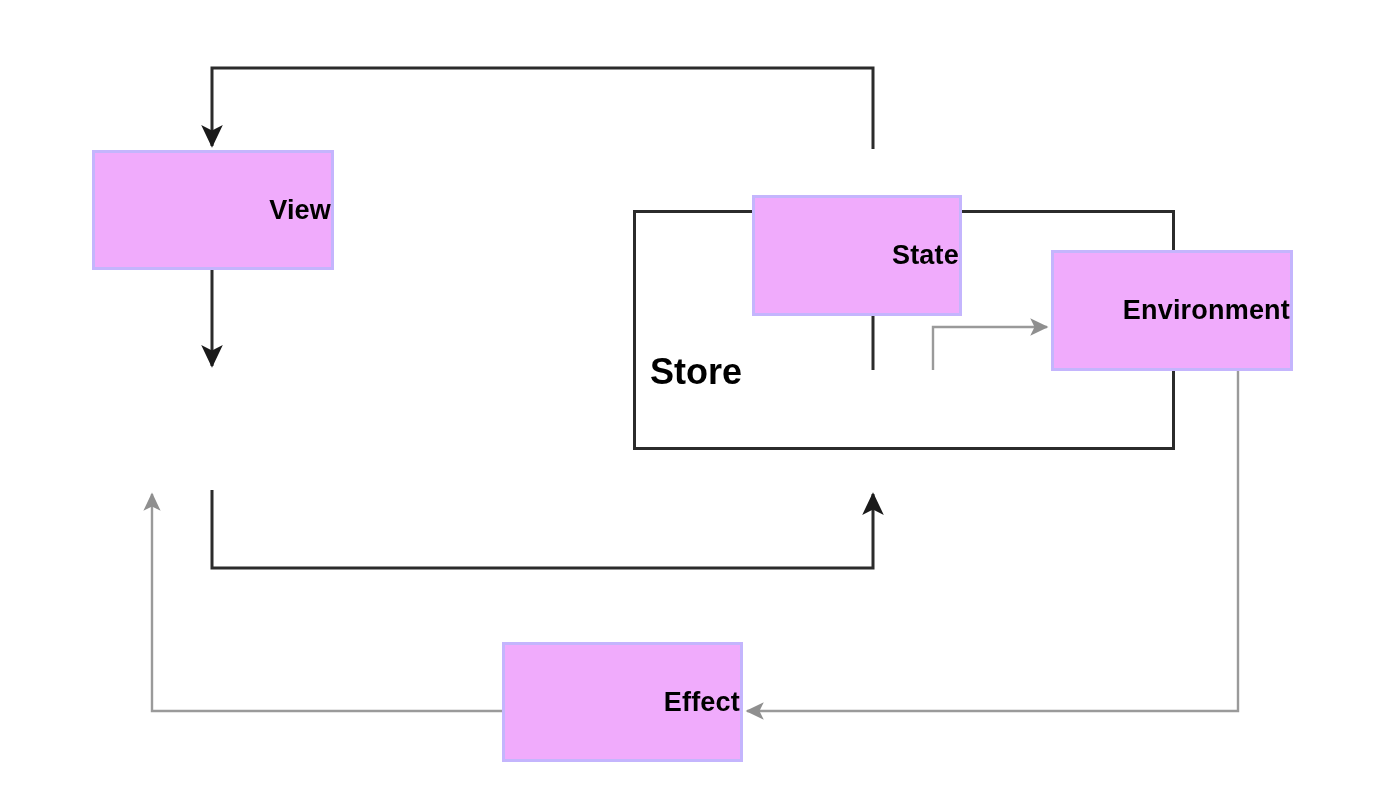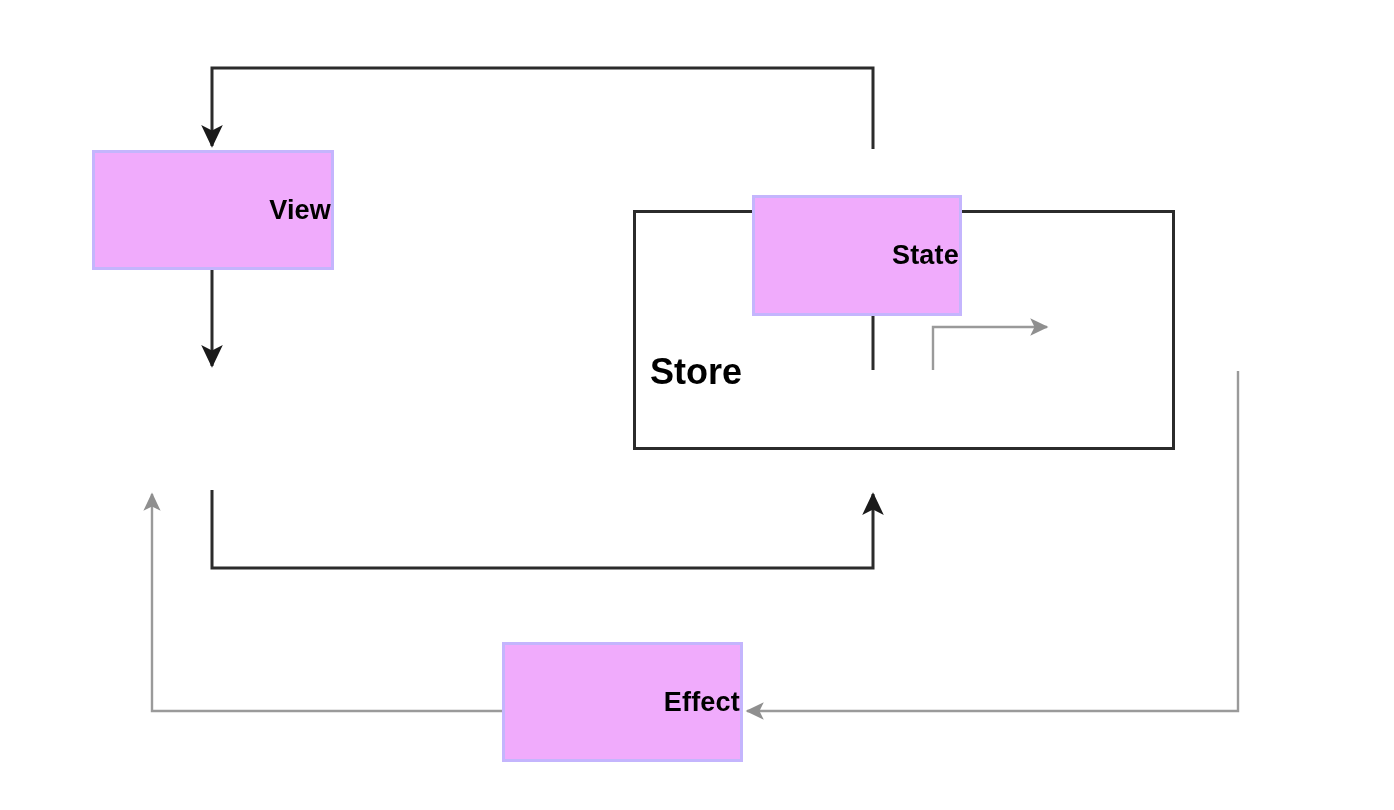--- a/index.html
+++ b/index.html
@@ -99,18 +99,21 @@
   <div class="node" style="left:92px; top:150px; width:242px; height:120px;">
     <span class="node-label">View</span>
   </div>
 
 
   <div class="node" style="left:752px; top:149px; width:210px; height:121px;margin-top:46px;">
     <span class="node-label">State</span>
   </div>
 
 
+  <div class="node" style="left:1051px; top:250px; width:242px; height:121px;">
+    <span class="node-label">Environment</span>
+  </div>
 
   <div class="node" style="left:502px; top:642px; width:241px; height:120px;">
     <span class="node-label">Effect</span>
   </div>
 
 </div>
 
 </body></html>

